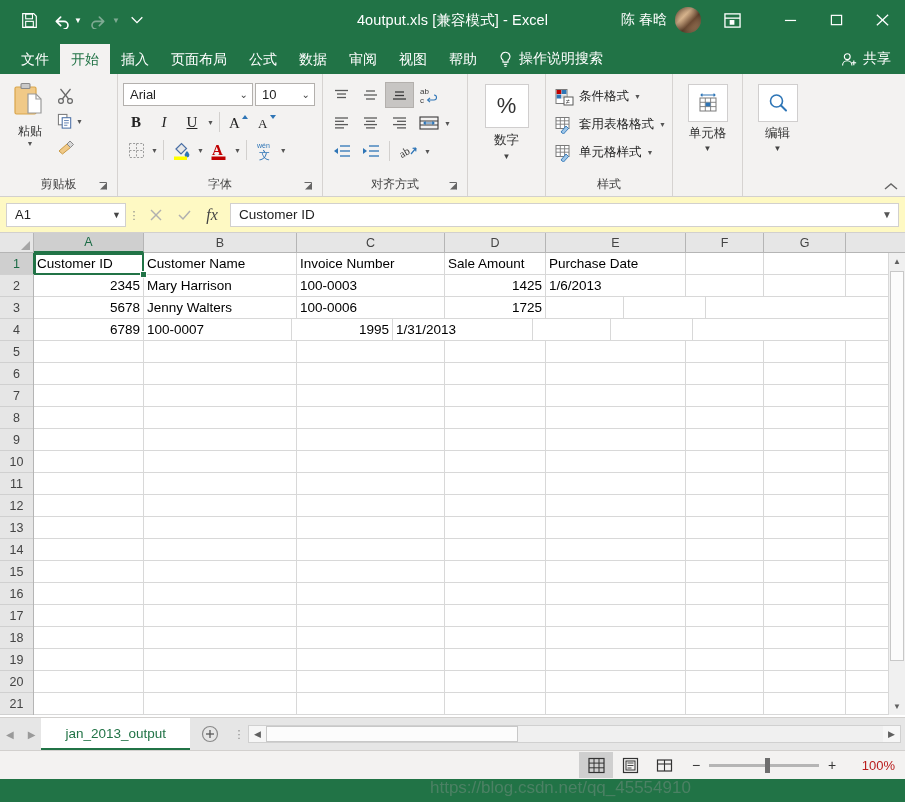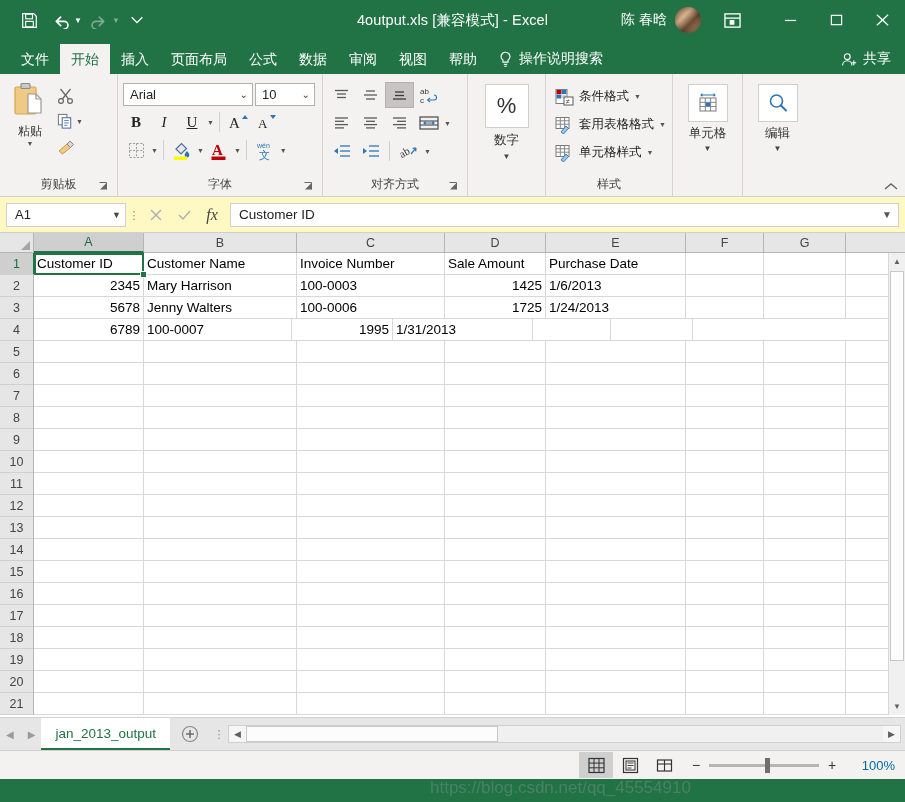--- a/index.html
+++ b/index.html
@@ -127,41 +127,41 @@
 
   
   .vsb{position:absolute;right:0;top:20px;width:17px;height:462px;background:#f0f0f0;border-left:1px solid #d8d8d8;box-sizing:border-box;}
   .sbbtn{height:17px;display:flex;align-items:center;justify-content:center;font-size:8px;color:#606060;cursor:pointer;background:#f0f0f0;}
   .vthumb{position:absolute;left:1px;right:1px;background:#fcfcfc;border:1px solid #c8c8c8;box-sizing:border-box;cursor:pointer;}
 
   
   .sheetbar{height:32px;background:#e6e6e6;display:flex;align-items:stretch;border-top:1px solid #d2d0ce;}
   .navarrows{display:flex;align-items:center;padding:0 6px;gap:14px;}
   .navarr{font-size:10px;color:#9a9a9a;cursor:pointer;}
-  .stab{background:#fff;color:#217346;font-size:13.5px;display:flex;align-items:center;padding:0 14px;
+  .stab{background:#fff;color:#217346;font-size:13.5px;display:flex;align-items:center;padding:0 24px;
         border-bottom:2px solid #217346;cursor:pointer;}
   .addsheet{width:40px;display:flex;align-items:center;justify-content:center;cursor:pointer;}
   .hsb{flex:1;display:flex;align-items:center;padding-right:4px;}
   .hdots{width:18px;text-align:center;color:#8a8a8a;font-size:11px;line-height:7px;cursor:col-resize;}
   .hsb-track{flex:1;height:18px;background:#f0f0f0;border:1px solid #d0d0d0;box-sizing:border-box;display:flex;align-items:stretch;}
   .hsbbtn{width:17px;display:flex;align-items:center;justify-content:center;font-size:9px;color:#606060;cursor:pointer;background:#f6f6f6;}
   .hthumb{background:#fcfcfc;border:1px solid #c8c8c8;box-sizing:border-box;cursor:pointer;}
   .hfill{flex:1;}
 
   
   .statusbar{height:28px;background:#f3f2f1;display:flex;align-items:center;border-top:1px solid #d2d0ce;}
   .st-left{flex:1;padding-left:10px;font-size:12px;color:#333;}
   .viewbtns{display:flex;align-items:center;}
   .vbtn{width:34px;height:26px;display:flex;align-items:center;justify-content:center;cursor:pointer;color:#333;}
   .vbtn.on{background:#cfcfcf;}
   .zoomslider{display:flex;align-items:center;gap:6px;padding:0 8px;}
   .zminus,.zplus{font-size:14px;color:#333;cursor:pointer;width:14px;text-align:center;}
   .ztrack{width:110px;height:3px;background:#b5b5b5;position:relative;cursor:pointer;}
   .zthumb{position:absolute;left:51%;top:-6px;width:5px;height:15px;background:#6e6e6e;}
-  .zlevel{font-size:13px;color:#0369a1;width:48px;text-align:right;padding-right:10px;}
+  .zlevel{font-size:13px;color:#b91c1c;width:48px;text-align:right;padding-right:10px;}
 
   .watermark{position:absolute;left:430px;top:778px;font-size:17px;color:rgba(140,150,145,.40);
              pointer-events:none;white-space:nowrap;font-family:"Liberation Sans",sans-serif;}
   svg{display:block;}
 </style>
 </head>
 <body>
 
 <div id="app">
 
@@ -704,21 +704,20 @@
               <div class="gc" style="width: 140px;">1/6/2013</div>
               <div class="gc" style="width: 78px;"></div>
               <div class="gc" style="width: 82px;"></div>
               <div class="gc filler"></div>
             </div>
             <div class="grow">
               <div class="gc r" style="width: 110px;">5678</div>
               <div class="gc" style="width: 153px;">Jenny Walters</div>
               <div class="gc" style="width: 148px;">100-0006</div>
               <div class="gc r" style="width: 101px;">1725</div>
-              <div class="gc" style="width: 140px;">1/24/2013</div>
               <div class="gc" style="width: 78px;"></div>
               <div class="gc" style="width: 82px;"></div>
               <div class="gc filler"></div>
             </div>
             <div class="grow">
               <div class="gc r" style="width: 110px;">6789</div>
               <div class="gc" style="width: 148px;">100-0007</div>
               <div class="gc r" style="width: 101px;">1995</div>
               <div class="gc" style="width: 140px;">1/31/2013</div>
               <div class="gc" style="width: 78px;"></div>

